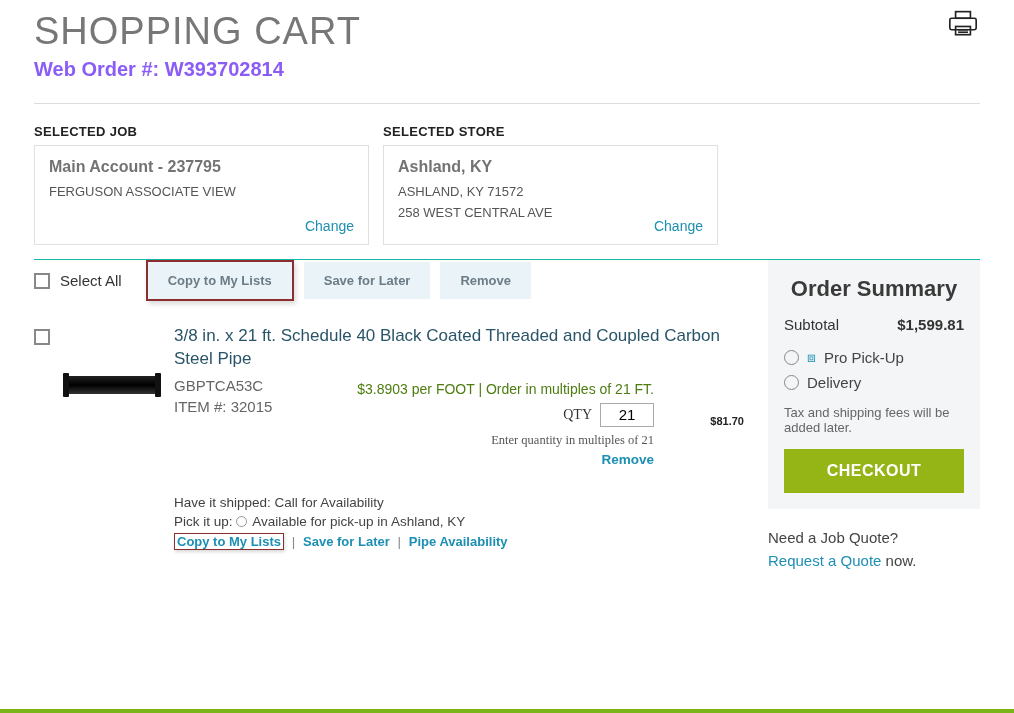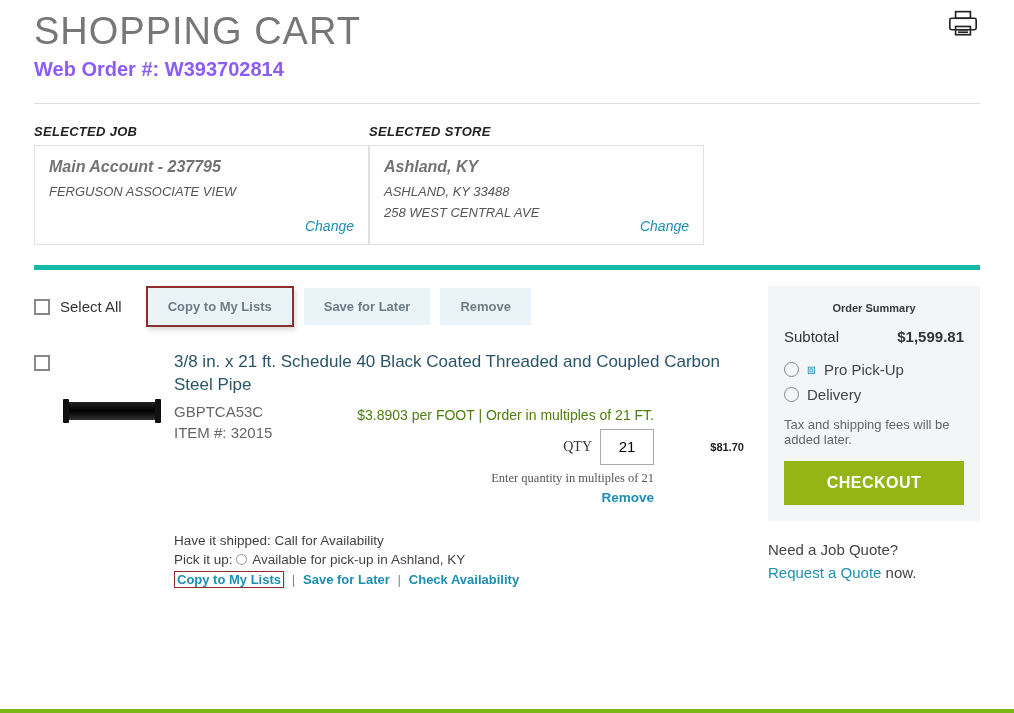--- a/index.html
+++ b/index.html
@@ -1,58 +1,58 @@
 <!DOCTYPE html>
 <html><head>
 <meta charset="utf-8">
 <style>
   * { box-sizing: border-box; margin: 0; padding: 0; }
   body { font-family: Arial, Helvetica, sans-serif; background: #fff; padding: 10px 34px 0 34px; color: #333; }
   .page-title { font-size: 38px; font-weight: 400; color: #777; letter-spacing: 1px; margin-bottom: 5px;}
   .header-row { display: flex; justify-content: space-between; align-items: flex-start;}
   .order-number { font-size: 20px; color: #8b5cf6; font-weight: 600; margin-bottom: 10px;}
   .hr { border: none; border-top: 1px solid #ddd; margin: 12px 0 20px 0; }
-  .selections { display: flex; margin-bottom: 20px; font-style: italic;}
+  .selections { display: flex; gap: 14px; margin-bottom: 14px;}
   .sel-col { flex: 0 0 auto; width: 335px; }
   .sel-label { font-size: 13px; font-weight: 700; color: #222; margin-bottom: 6px; letter-spacing: 0.3px;}
   .sel-box { border: 1px solid #e0e0e0; padding: 12px 14px; position: relative; min-height: 100px;}
   .sel-title { color: #737373; font-weight: 700; font-size: 16px; margin-bottom: 8px;}
   .sel-line { font-size: 13px; color: #555; margin-bottom: 6px;}
   .change-link { color: #1c8fb3; font-size: 14px; position: absolute; right: 14px; bottom: 10px; cursor: pointer;}
-  .main-row { display: flex; gap: 24px; border-top:5px solid #14b8a6; padding-top:16px;}
+  .main-row { display: flex; gap: 24px; border-top:1px solid #14b8a6; }
   .cart-col { flex: 1; }
   .summary-col { width: 212px; }
   .actions-row { display: flex; align-items: center; gap: 10px; margin-bottom: 24px;}
   .chk { width: 16px; height: 16px; border: 2px solid #888; flex-shrink: 0;}
   .select-all-lbl { font-size: 15px; color: #333; margin-right: 14px;}
   .action-btn { background: #eaf3f8; border: none; padding: 11px 20px; font-size: 13px; color: #6b7c86; font-weight: 600; cursor: pointer;}
   .highlight-box { border: 2px solid #8b2e2e; box-shadow: 2px 3px 5px rgba(0,0,0,0.15);}
   .highlight-box-sm { border: 1.5px solid #8b2e2e; padding: 0 2px; box-shadow: 1px 2px 3px rgba(0,0,0,0.15); display:inline-block;}
   .item-row { display: flex; gap: 12px;}
   .item-img { width: 100px; height: 60px; display:flex; align-items:center; justify-content:center; margin-top: 30px;}
   .pipe { width: 98px; height: 18px; background: linear-gradient(#222,#000,#333); border-radius: 2px; position: relative;}
   .pipe::before, .pipe::after { content:''; position:absolute; top:-3px; width:6px; height:24px; background:#111; border-radius:1px;}
   .pipe::before { left:0; } .pipe::after { right:0; }
   .item-details { flex: 1;}
   .item-title { color: #2a5568; font-size: 17px; line-height: 1.35; margin-bottom: 6px;}
   .item-code { color: #666; font-size: 15px; margin-bottom: 4px;}
   .per-foot { color: #4d7c0f; font-size: 14px; text-align: right; margin-bottom: 6px;}
   .qty-row { display:flex; align-items:center; justify-content:flex-end; gap:8px;}
   .qty-lbl { font-size: 14px; color: #333; font-family: Georgia, serif;}
-  .qty-input { width: 54px; height: 36px; border: 1px solid #aaa; text-align: center; font-size: 15px;}
+  .qty-input { width: 54px; height: 24px; border: 1px solid #aaa; text-align: center; font-size: 15px;}
   .qty-note { font-size: 12.5px; color: #555; margin-top: 6px; font-family: Georgia, serif;}
   .remove-link { color: #1c8fb3; font-size: 13.5px; font-weight: 700; margin-top: 4px; cursor:pointer;}
   .line-total { font-size: 11px; font-weight: 700; color: #222; font-family: Arial;}
   .ship-block { margin-top: 28px; font-size: 13.5px; color: #444;}
   .ship-block .lbl { color:#404040;}
   .link { color: #1c8fb3; font-weight: 700; font-size: 13px; cursor:pointer;}
   .sep { color: #888; margin: 0 4px;}
   .radio-dot { display:inline-block; width:11px; height:11px; border:1.5px solid #999; border-radius:50%; vertical-align: -1px; margin-right:2px;}
   .summary-box { background: #f3f5f6; padding: 16px;}
-  .summary-title { text-align:center; font-size: 11px; font-weight: 600; color: #3a3a3a; margin-bottom: 14px;}
+  .summary-title { text-align:center; font-size: 22px; font-weight: 600; color: #3a3a3a; margin-bottom: 14px;}
   .sub-row { display:flex; justify-content: space-between; font-size: 15px; margin-bottom: 16px;}
   .sub-row .amt { font-weight: 700;}
   .ship-opt { display:flex; align-items:center; gap:8px; margin-bottom:8px; font-size:15px; color:#444;}
   .radio { width:15px; height:15px; border:1.5px solid #888; border-radius:50%;}
   .cube { color:#1c8fb3; font-size:14px;}
   .tax-note { font-size: 13px; color: #666; margin: 14px 0;}
   .checkout-btn { width: 100%; background: #95b516; color:#fff; border:none; padding: 13px 0; font-size: 16px; font-weight: 700; letter-spacing: 0.5px; cursor:pointer;}
   .quote-block { margin-top: 20px; font-size: 15px; color: #444;}
   .quote-link { color: #1c8fb3; cursor:pointer;}
   .page-bottom { height: 4px; background: #7cb518; position: fixed; bottom:0; left:0; right:0;}
@@ -87,21 +87,21 @@
     <div class="sel-box">
       <div class="sel-title">Main Account - 237795</div>
       <div class="sel-line">FERGUSON ASSOCIATE VIEW</div>
       <span class="change-link">Change</span>
     </div>
   </div>
   <div class="sel-col">
     <div class="sel-label">SELECTED STORE</div>
     <div class="sel-box">
       <div class="sel-title">Ashland, KY</div>
-      <div class="sel-line">ASHLAND, KY 33488</div>
+      <div class="sel-line">ASHLAND, KY 71572</div>
       <div class="sel-line">258 WEST CENTRAL AVE</div>
       <span class="change-link">Change</span>
     </div>
   </div>
 </div>
 
 <div class="main-row">
   <div class="cart-col">
     <div class="actions-row">
       <span class="chk"></span>
@@ -140,21 +140,21 @@
         <div class="ship-block">
           <div><span class="lbl">Have it shipped: </span><span>Call for Availability</span></div>
           <div style="margin-top:4px;">
             <span class="lbl">Pick it up: </span><span class="radio-dot"></span> <span>Available for pick-up in Ashland, KY</span>
           </div>
           <div style="margin-top:4px;">
             <span class="highlight-box-sm"><span class="link">Copy to My Lists</span></span>
             <span class="sep">|</span>
             <span class="link">Save for Later</span>
             <span class="sep">|</span>
-            <span class="link">Check Availability</span>
+            <span class="link">Pipe Availability</span>
           </div>
         </div>
       </div>
     </div>
   </div>
 
   <div class="summary-col">
     <div class="summary-box">
       <div class="summary-title">Order Summary</div>
       <div class="sub-row">

